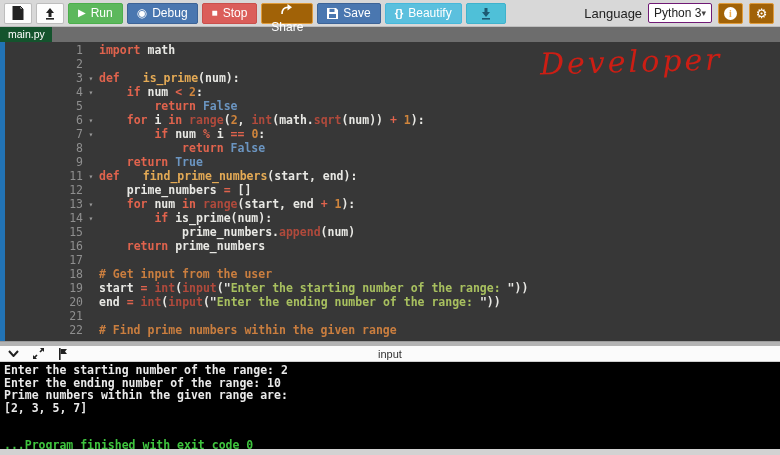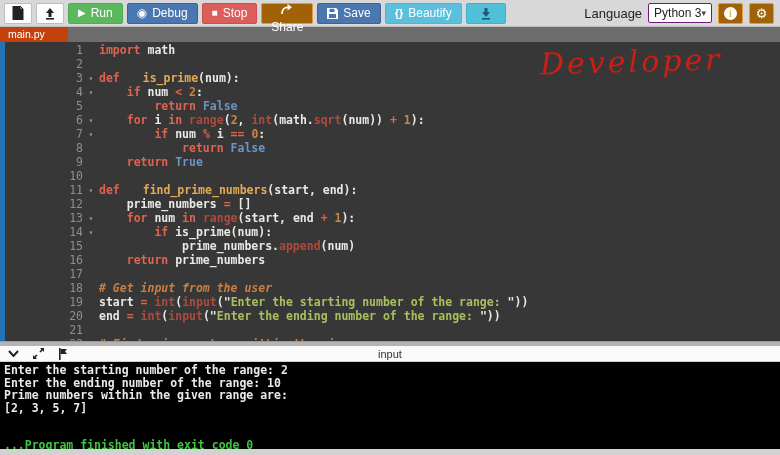--- a/index.html
+++ b/index.html
@@ -26,38 +26,38 @@
   .lang-select { height:20px; background:#fff; border:1px solid #701a75; border-radius:2px;
                  display:flex; align-items:center; padding:0 5px;
                  font-size:12px; color:#222; cursor:pointer; }
   .lang-select .caret { font-size:9px; color:#444; }
   .info-disc { width:13px; height:13px; border-radius:50%; background:#fff; color:#f0ad4e;
                font:bold 10px/13px "Liberation Serif", serif; text-align:center; }
   .gear-glyph { font-size:13px; line-height:1; }
 
   
   .tabbar { height:15px; background:#6d6d6d; display:flex; }
-  .tab { width:68px; background:#c2410c; color:#fff; font-size:10.5px; line-height:15px;
+  .tab { width:52px; background:#14532d; color:#fff; font-size:10.5px; line-height:15px;
          padding-left:8px; cursor:pointer; }
 
   
   .editor { height:299px; background:#373737; position:relative; overflow:hidden;
             font:bold 11.5px/14px "DejaVu Sans Mono", monospace; padding-top:1px; }
   .left-strip { position:absolute; left:0; top:0; bottom:0; width:5px; background:#2273b5; }
   .cl { white-space:pre; height:14px; }
   .ln { display:inline-block; width:83px; text-align:right; color:#8f8f8f; font-weight:normal; }
   .fold { display:inline-block; width:16px; text-align:center; color:#9a9a9a; font-size:8px; vertical-align:1px; }
   .codeln { white-space:pre; }
   .tk-kw  { color:#e0634d; }
   .tk-bi  { color:#b04a3c; }
   .tk-fn  { color:#e4aa55;margin-left:16px; }
   .tk-num { color:#d0853c; }
   .tk-bool{ color:#6b95c1; }
   .tk-str { color:#a8c05f; }
-  .tk-cm  { color:#ca7e3f; font-style:italic; }
+  .tk-cm  { color:#ca7e3f; }
   .tk-pl  { color:#e8e8e4; }
   .watermark { position:absolute; left:540px; top:2px; color:#cc1e14;
                font:italic 30px "DejaVu Serif", serif; letter-spacing:3px;
                transform:rotate(-1.5deg); pointer-events:none; }
 
   
   .hscroll { height:5px; background:#b3b3b3; border-top:1px solid #9b9b9b; }
 
   
   .console-bar { height:16px; background:#fbfbfb; border-bottom:1px solid #cfcfcf;
@@ -162,21 +162,20 @@
     <div>
         <div class="cl"><span class="ln">1</span><span class="fold"></span><span class="codeln"><span class="tk-kw">import</span><span class="tk-pl"> math</span></span></div>
         <div class="cl"><span class="ln">2</span><span class="fold"></span><span class="codeln"></span></div>
         <div class="cl"><span class="ln">3</span><span class="fold">▾</span><span class="codeln"><span class="tk-kw">def</span><span class="tk-pl"> </span><span class="tk-fn">is_prime</span><span class="tk-pl">(num):</span></span></div>
         <div class="cl"><span class="ln">4</span><span class="fold">▾</span><span class="codeln"><span class="tk-pl">    </span><span class="tk-kw">if</span><span class="tk-pl"> num </span><span class="tk-kw">&lt;</span><span class="tk-pl"> </span><span class="tk-num">2</span><span class="tk-pl">:</span></span></div>
         <div class="cl"><span class="ln">5</span><span class="fold"></span><span class="codeln"><span class="tk-pl">        </span><span class="tk-kw">return</span><span class="tk-pl"> </span><span class="tk-bool">False</span></span></div>
         <div class="cl"><span class="ln">6</span><span class="fold">▾</span><span class="codeln"><span class="tk-pl">    </span><span class="tk-kw">for</span><span class="tk-pl"> i </span><span class="tk-kw">in</span><span class="tk-pl"> </span><span class="tk-bi">range</span><span class="tk-pl">(</span><span class="tk-num">2</span><span class="tk-pl">, </span><span class="tk-bi">int</span><span class="tk-pl">(math.</span><span class="tk-bi">sqrt</span><span class="tk-pl">(num)) </span><span class="tk-kw">+</span><span class="tk-pl"> </span><span class="tk-num">1</span><span class="tk-pl">):</span></span></div>
         <div class="cl"><span class="ln">7</span><span class="fold">▾</span><span class="codeln"><span class="tk-pl">        </span><span class="tk-kw">if</span><span class="tk-pl"> num </span><span class="tk-kw">%</span><span class="tk-pl"> i </span><span class="tk-kw">==</span><span class="tk-pl"> </span><span class="tk-num">0</span><span class="tk-pl">:</span></span></div>
         <div class="cl"><span class="ln">8</span><span class="fold"></span><span class="codeln"><span class="tk-pl">            </span><span class="tk-kw">return</span><span class="tk-pl"> </span><span class="tk-bool">False</span></span></div>
         <div class="cl"><span class="ln">9</span><span class="fold"></span><span class="codeln"><span class="tk-pl">    </span><span class="tk-kw">return</span><span class="tk-pl"> </span><span class="tk-bool">True</span></span></div>
-        <div class="cl"><span class="ln">10</span><span class="fold"></span><span class="codeln"></span></div>
         <div class="cl"><span class="ln">11</span><span class="fold">▾</span><span class="codeln"><span class="tk-kw">def</span><span class="tk-pl"> </span><span class="tk-fn">find_prime_numbers</span><span class="tk-pl">(start, end):</span></span></div>
         <div class="cl"><span class="ln">12</span><span class="fold"></span><span class="codeln"><span class="tk-pl">    prime_numbers </span><span class="tk-kw">=</span><span class="tk-pl"> []</span></span></div>
         <div class="cl"><span class="ln">13</span><span class="fold">▾</span><span class="codeln"><span class="tk-pl">    </span><span class="tk-kw">for</span><span class="tk-pl"> num </span><span class="tk-kw">in</span><span class="tk-pl"> </span><span class="tk-bi">range</span><span class="tk-pl">(start, end </span><span class="tk-kw">+</span><span class="tk-pl"> </span><span class="tk-num">1</span><span class="tk-pl">):</span></span></div>
         <div class="cl"><span class="ln">14</span><span class="fold">▾</span><span class="codeln"><span class="tk-pl">        </span><span class="tk-kw">if</span><span class="tk-pl"> is_prime(num):</span></span></div>
         <div class="cl"><span class="ln">15</span><span class="fold"></span><span class="codeln"><span class="tk-pl">            prime_numbers.</span><span class="tk-bi">append</span><span class="tk-pl">(num)</span></span></div>
         <div class="cl"><span class="ln">16</span><span class="fold"></span><span class="codeln"><span class="tk-pl">    </span><span class="tk-kw">return</span><span class="tk-pl"> prime_numbers</span></span></div>
         <div class="cl"><span class="ln">17</span><span class="fold"></span><span class="codeln"></span></div>
         <div class="cl"><span class="ln">18</span><span class="fold"></span><span class="codeln"><span class="tk-cm"># Get input from the user</span></span></div>
         <div class="cl"><span class="ln">19</span><span class="fold"></span><span class="codeln"><span class="tk-pl">start </span><span class="tk-kw">=</span><span class="tk-pl"> </span><span class="tk-bi">int</span><span class="tk-pl">(</span><span class="tk-bi">input</span><span class="tk-pl">("</span><span class="tk-str">Enter the starting number of the range: </span><span class="tk-pl">"))</span></span></div>
         <div class="cl"><span class="ln">20</span><span class="fold"></span><span class="codeln"><span class="tk-pl">end </span><span class="tk-kw">=</span><span class="tk-pl"> </span><span class="tk-bi">int</span><span class="tk-pl">(</span><span class="tk-bi">input</span><span class="tk-pl">("</span><span class="tk-str">Enter the ending number of the range: </span><span class="tk-pl">"))</span></span></div>

